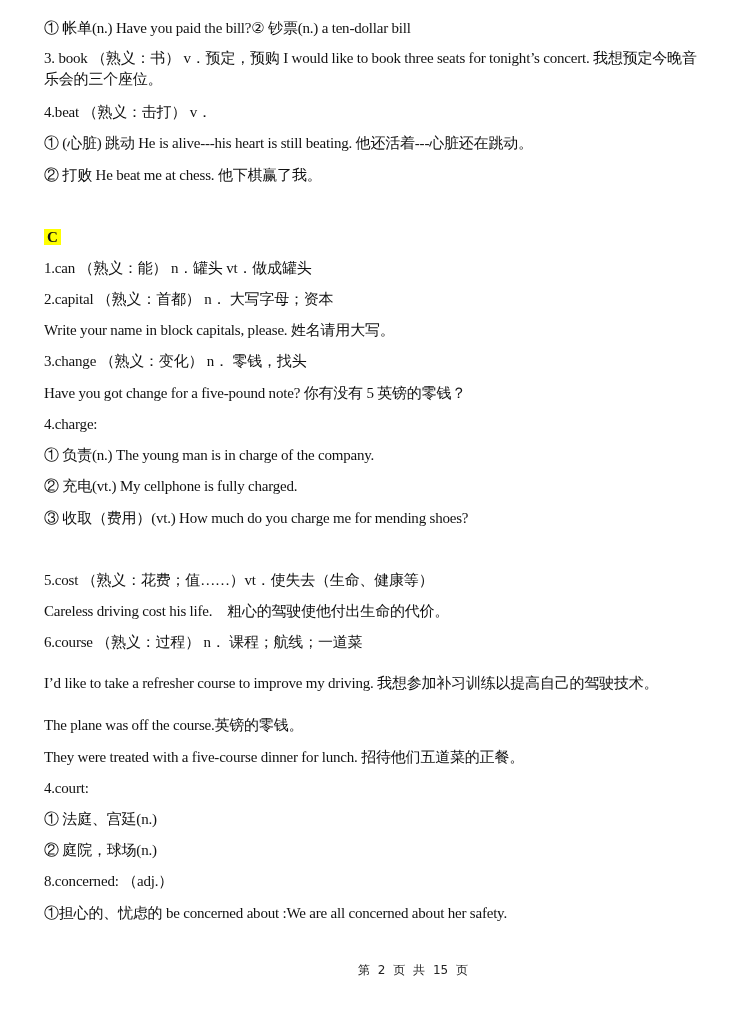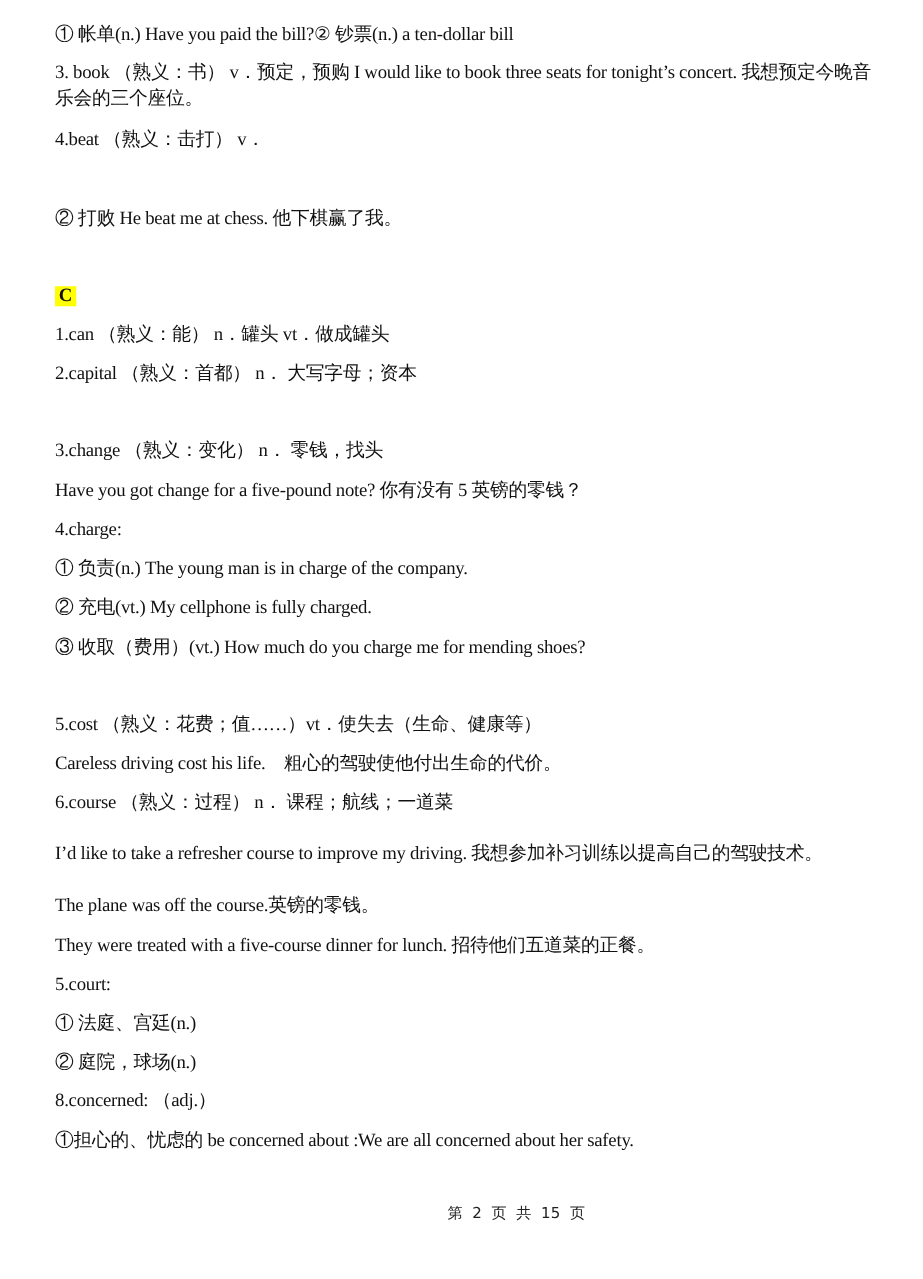--- a/index.html
+++ b/index.html
@@ -23,39 +23,41 @@
     margin-left: 44px;
   }
 </style>
 </head>
 <body>
 
 <div class="page">
   <div class="line" style="top:17px">① 帐单(n.) Have you paid the bill?② 钞票(n.) a ten-dollar bill</div>
   <div class="line wrap" style="top:48px">3. book （熟义：书） v．预定，预购 I would like to book three seats for tonight’s concert. 我想预定今晚音乐会的三个座位。</div>
   <div class="line" style="top:101px">4.beat （熟义：击打） v．</div>
+  <div class="line" style="top:132px">① (心脏) 跳动 He is alive---his heart is still beating. 他还活着---心脏还在跳动。</div>
   <div class="line" style="top:164px">② 打败 He beat me at chess. 他下棋赢了我。</div>
 
   <div class="line" style="top:226px">
     <span class="hl">C</span>
   </div>
   <div class="line" style="top:257px">1.can （熟义：能） n．罐头 vt．做成罐头</div>
   <div class="line" style="top:288px">2.capital （熟义：首都） n． 大写字母；资本</div>
+  <div class="line" style="top:319px">Write your name in block capitals, please. 姓名请用大写。</div>
   <div class="line" style="top:350px">3.change （熟义：变化） n． 零钱，找头</div>
   <div class="line" style="top:382px">Have you got change for a five-pound note? 你有没有 5 英镑的零钱？</div>
   <div class="line" style="top:413px">4.charge:</div>
   <div class="line" style="top:444px">① 负责(n.) The young man is in charge of the company.</div>
   <div class="line" style="top:475px">② 充电(vt.) My cellphone is fully charged.</div>
   <div class="line" style="top:507px">③ 收取（费用）(vt.) How much do you charge me for mending shoes?</div>
   <div class="line" style="top:569px">5.cost （熟义：花费；值……）vt．使失去（生命、健康等）</div>
   <div class="line" style="top:600px">Careless driving cost his life.　粗心的驾驶使他付出生命的代价。</div>
   <div class="line" style="top:631px">6.course （熟义：过程） n． 课程；航线；一道菜</div>
   <div class="line wrap" style="top:673px">I’d like to take a refresher course to improve my driving. 我想参加补习训练以提高自己的驾驶技术。</div>
   <div class="line" style="top:714px">The plane was off the course.英镑的零钱。</div>
   <div class="line" style="top:746px">They were treated with a five-course dinner for lunch. 招待他们五道菜的正餐。</div>
-  <div class="line" style="top:777px">5.court:</div>
+  <div class="line" style="top:777px">4.court:</div>
   <div class="line" style="top:808px">① 法庭、宫廷(n.)</div>
   <div class="line" style="top:839px">② 庭院，球场(n.)</div>
   <div class="line" style="top:870px">8.concerned: （adj.）</div>
   <div class="line" style="top:902px">①担心的、忧虑的 be concerned about :We are all concerned about her safety.</div>
 
   <div class="footer">第 2 页 共 15 页</div>
 </div>
 
 </body></html>

